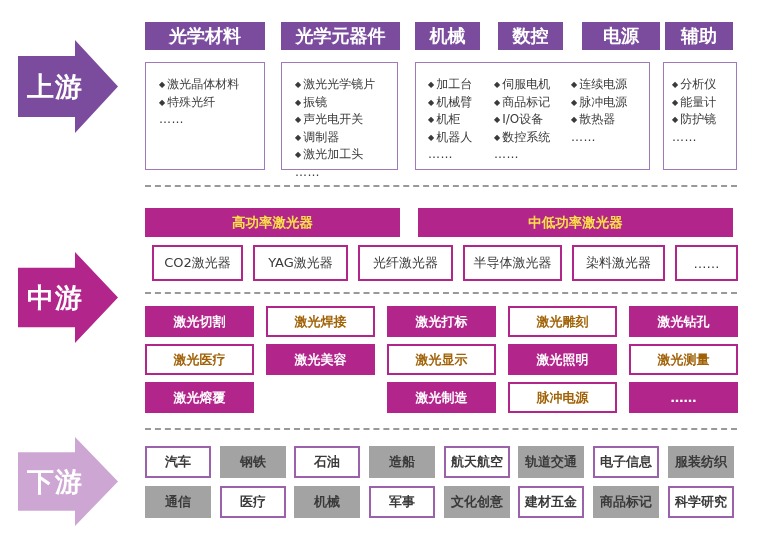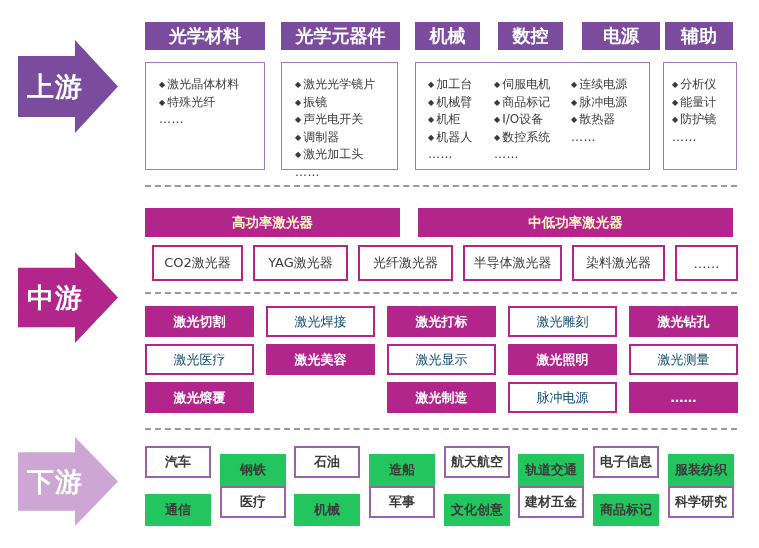--- a/index.html
+++ b/index.html
@@ -27,40 +27,40 @@
     box-sizing:border-box;padding:13px 4px 0 13px;
   }
   .li{display:flex;align-items:flex-start;font-size:12px;line-height:17.5px;color:#3a3a3a;}
   .blt{font-size:8px;line-height:17.5px;margin-right:2px;}
   .more{font-size:12px;line-height:17.5px;letter-spacing:0.5px;color:#3a3a3a;}
   .sublist{position:absolute;top:13px;}
   
   .dash{position:absolute;left:145px;width:592px;height:0;border-top:2px dashed #999999;}
   
   .bar{
-    position:absolute;top:208px;height:29px;background:#b2268c;color:#fef9c3;font-weight:bold;
+    position:absolute;top:208px;height:29px;background:#b2268c;color:#fde047;font-weight:bold;
     font-size:13.5px;display:flex;align-items:center;justify-content:center;
   }
   .lbox{
     position:absolute;top:245px;height:36px;background:#fff;border:2px solid #b2268c;
     box-sizing:border-box;display:flex;align-items:center;justify-content:center;
     font-size:13px;color:#3a3a3a;
   }
   .cell{
     position:absolute;width:109px;height:31px;box-sizing:border-box;
     display:flex;align-items:center;justify-content:center;font-size:13px;
   }
   .cell.f{background:#b2268c;color:#fff;font-weight:bold;}
-  .cell.o{background:#fff;border:2px solid #b2268c;color:#0c4a6e;}
+  .cell.o{background:#fff;border:2px solid #b2268c;color:#a16207;font-weight:bold;}
   
   .dcell{
     position:absolute;width:66px;height:32px;box-sizing:border-box;
     display:flex;align-items:center;justify-content:center;font-size:13px;font-weight:bold;color:#3a3a3a;
   }
-  .dcell.f{background:#22c55e;margin-top:8px;}
+  .dcell.f{background:#a3a3a3;}
   .dcell.o{background:#fff;border:2px solid #9b61ab;}
 </style>
 </head>
 <body>
 
 <div class="canvas">
 
   <div class="arrow" style="left:18px;top:40px;width:100px;height:93px">
     <svg viewBox="0 0 100 93" preserveAspectRatio="none">
       <polygon class="fill-purple" points="0,16 57,16 57,0 100,46.5 57,93 57,77 0,77"></polygon>

